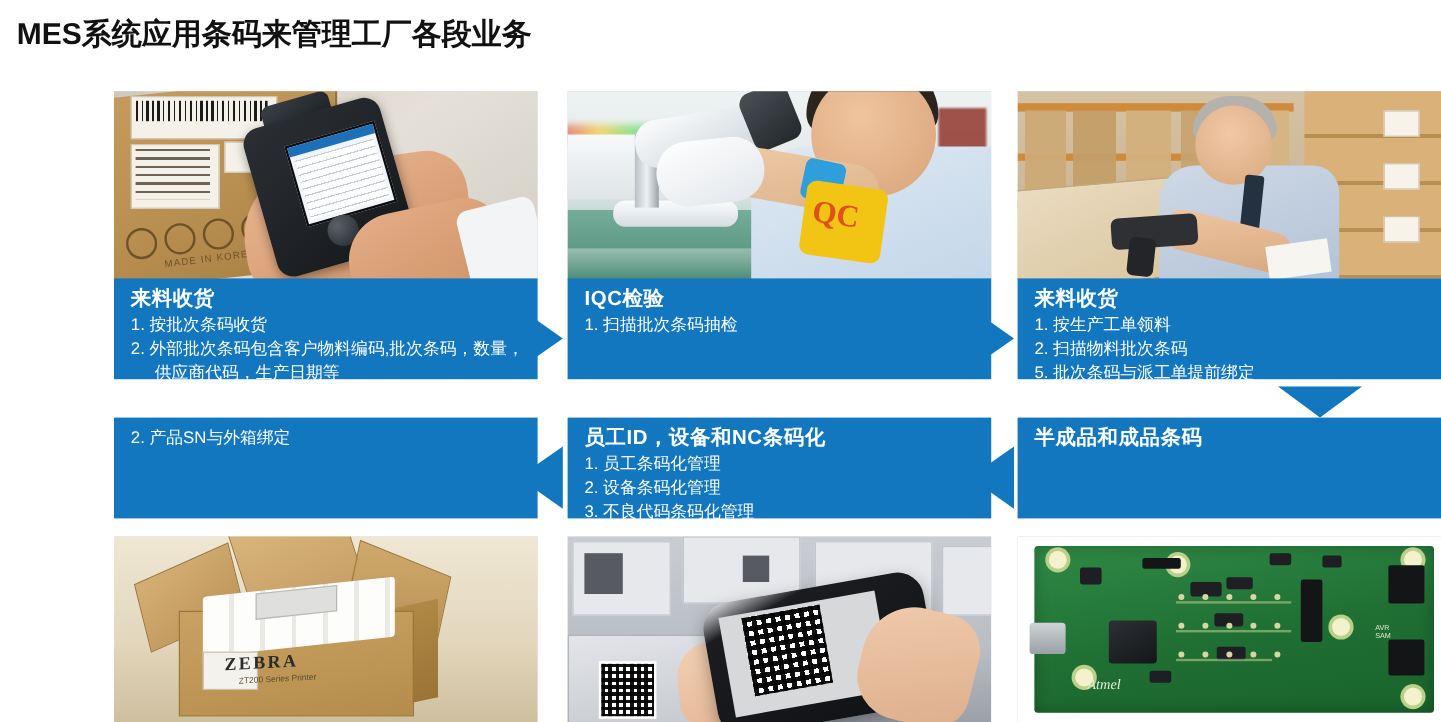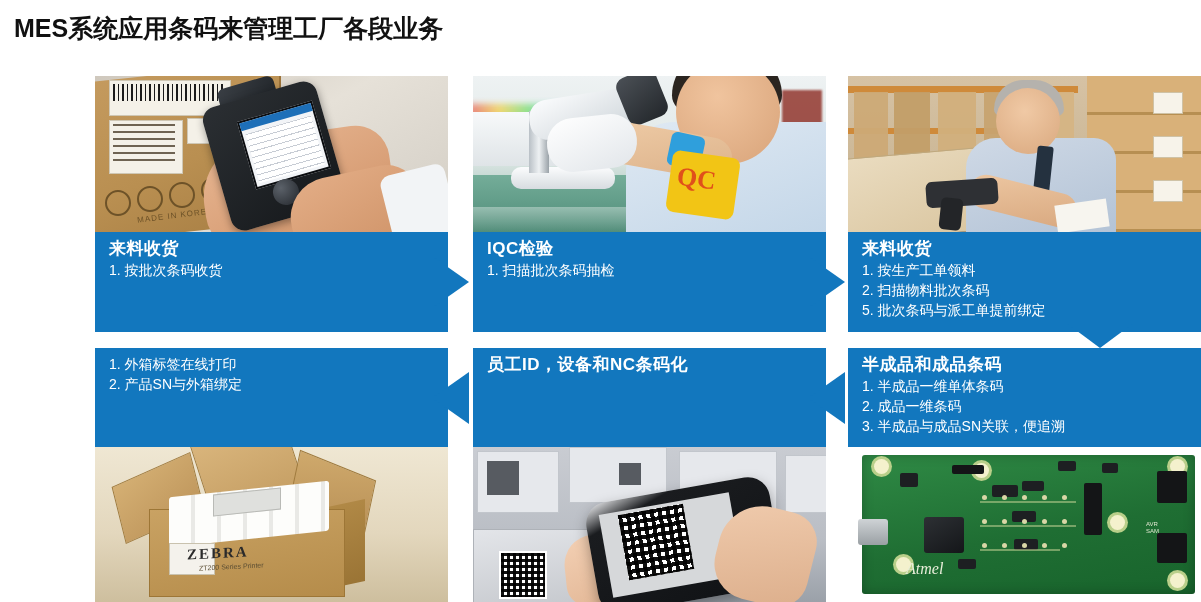--- a/index.html
+++ b/index.html
@@ -16,21 +16,21 @@
   }
   .col1{left:95px;}
   .col2{left:473px;}
   .col3{left:848px;}
 
   .photo{position:absolute;width:353px;height:157px;overflow:hidden;background:#d9d9d9;}
   .photoA{top:76px;}
   .photoB{top:447px;}
 
   .txtbox{
-    position:absolute;width:353px;height:100px;
+    position:absolute;width:353px;height:84px;
     background:#1277BE;color:#ffffff;
     box-sizing:border-box;padding:6px 8px 4px 14px;
   }
   .txtA{top:232px;}
   .txtB{top:348px;}
 
   .bx-title{font-size:17px;font-weight:bold;line-height:21px;margin:0 0 1px 0;letter-spacing:.5px;}
   .bx-list{list-style:none;margin:0;padding:0;}
   .bx-list li{
     font-size:14px;line-height:20px;
@@ -241,21 +241,21 @@
     background:linear-gradient(180deg,#cfd3d6,#9aa0a4);border-radius:3px;}
   .p6 .hdr{position:absolute;background:#141517;border-radius:2px;}
   .p6 .bigchip{position:absolute;left:62px;top:62px;width:40px;height:36px;
     background:linear-gradient(150deg,#2d3034,#141619);border-radius:3px;}
   .p6 .barlabel{position:absolute;left:96px;bottom:12px;width:120px;height:32px;background:#ffffff;
     border:1px solid #e0e0e0;}
   .p6 .barlines{position:absolute;left:4px;top:3px;right:4px;height:18px;
     background:repeating-linear-gradient(90deg,#111 0 2px,#fff 2px 4px,#111 4px 5px,#fff 5px 8px);}
   .p6 .barnum{position:absolute;left:0;right:0;bottom:1px;text-align:center;font-size:7px;color:#111;
     font-family:"Liberation Mono",monospace;letter-spacing:.5px;}
-  .p6 .atmel{position:absolute;left:44px;bottom:16px;color:#e8edd9;font-size:16px;
+  .p6 .atmel{position:absolute;left:44px;bottom:16px;color:#e8edd9;font-size:12px;
     font-style:italic;font-family:"Liberation Serif",serif;}
   .p6 .avr{position:absolute;right:36px;top:66px;color:#dfe6cf;font-size:6px;line-height:7px;}
   .p6 .trace{position:absolute;background:#bfcf92;opacity:.55;}
 </style>
 </head>
 <body>
 
 <div id="page-title">MES系统应用条码来管理工厂各段业务</div>
 
 <div class="photo photoA col1">
@@ -328,20 +328,21 @@
     <div class="gun"></div>
     <div class="gungrip"></div>
     <div class="paper"></div>
   </div>
 </div>
 
 <div class="txtbox txtA col1">
   <div class="bx-title">来料收货</div>
   <ul class="bx-list">
     <li>1. 按批次条码收货</li>
+    <li>2. 外部批次条码包含客户物料编码,批次条码，数量，供应商代码，生产日期等</li>
   </ul>
 </div>
 
 <div class="txtbox txtA col2">
   <div class="bx-title">IQC检验</div>
   <ul class="bx-list">
     <li>1. 扫描批次条码抽检</li>
   </ul>
 </div>
 
@@ -349,36 +350,35 @@
   <div class="bx-title">来料收货</div>
   <ul class="bx-list">
     <li>1. 按生产工单领料</li>
     <li>2. 扫描物料批次条码</li>
     <li>5. 批次条码与派工单提前绑定</li>
   </ul>
 </div>
 
 <div class="txtbox txtB col1">
   <ul class="bx-list">
-    <li>1. 外箱标签在线打印</li>
     <li>2. 产品SN与外箱绑定</li>
   </ul>
 </div>
 
 <div class="txtbox txtB col2">
   <div class="bx-title">员工ID，设备和NC条码化</div>
+  <ul class="bx-list">
+    <li>1. 员工条码化管理</li>
+    <li>2. 设备条码化管理</li>
+    <li>3. 不良代码条码化管理</li>
+  </ul>
 </div>
 
 <div class="txtbox txtB col3">
   <div class="bx-title">半成品和成品条码</div>
-  <ul class="bx-list">
-    <li>1. 半成品一维单体条码</li>
-    <li>2. 成品一维条码</li>
-    <li>3. 半成品与成品SN关联，便追溯</li>
-  </ul>
 </div>
 
 <div class="photo photoB col1">
   <div class="ph p4">
     <div class="flapL"></div>
     <div class="flapT"></div>
     <div class="flapR"></div>
     <div class="boxside"></div>
     <div class="boxbody"></div>
     <div class="foam"></div>

